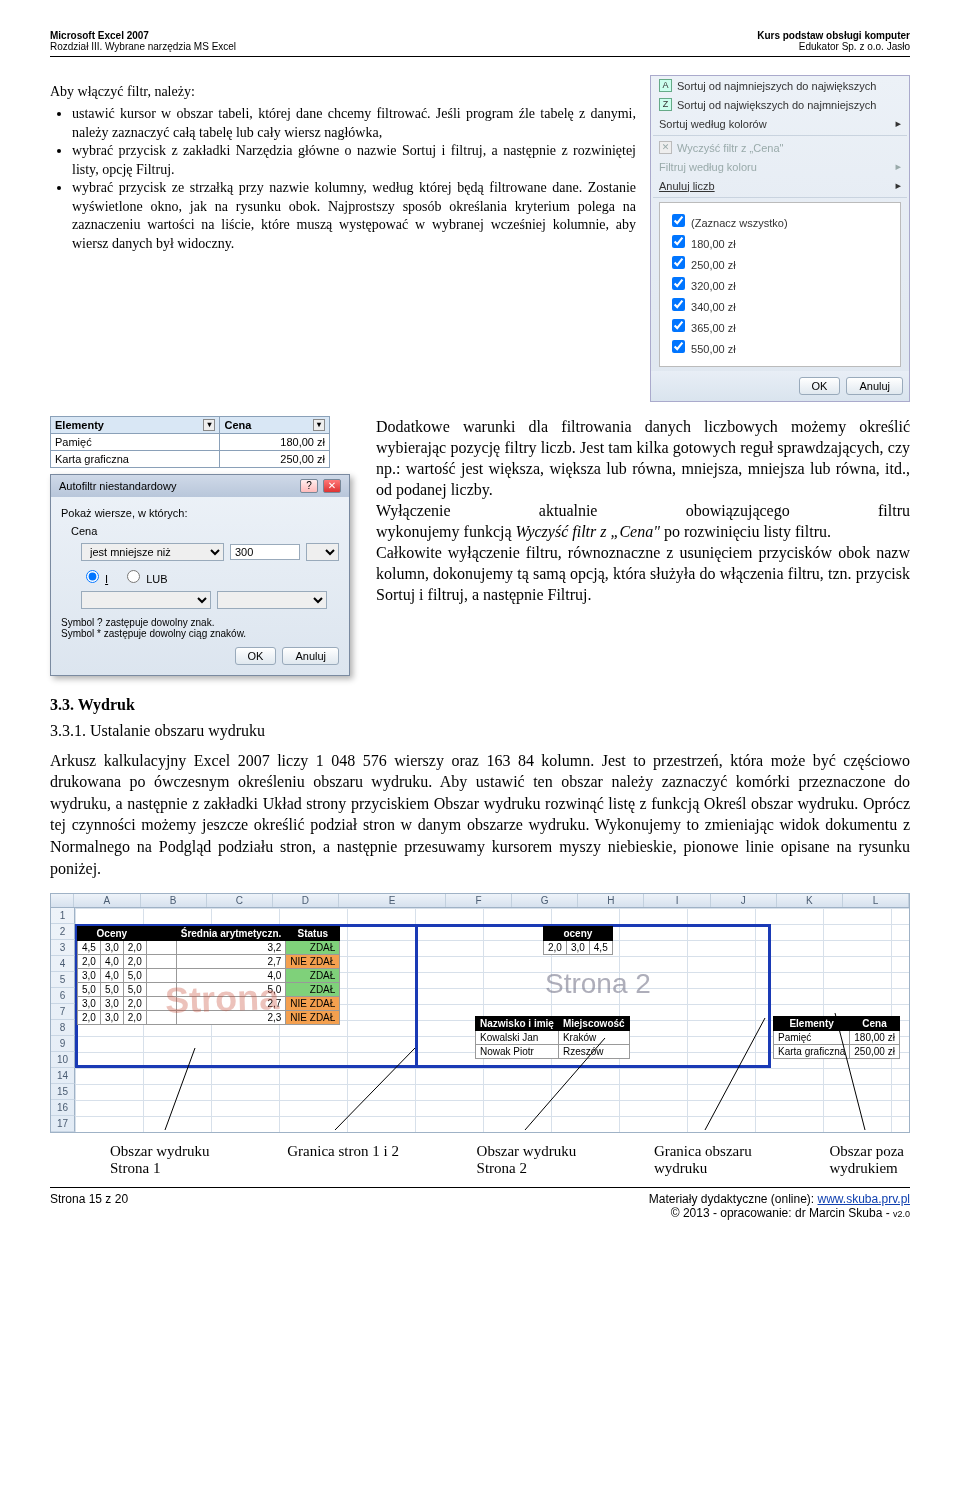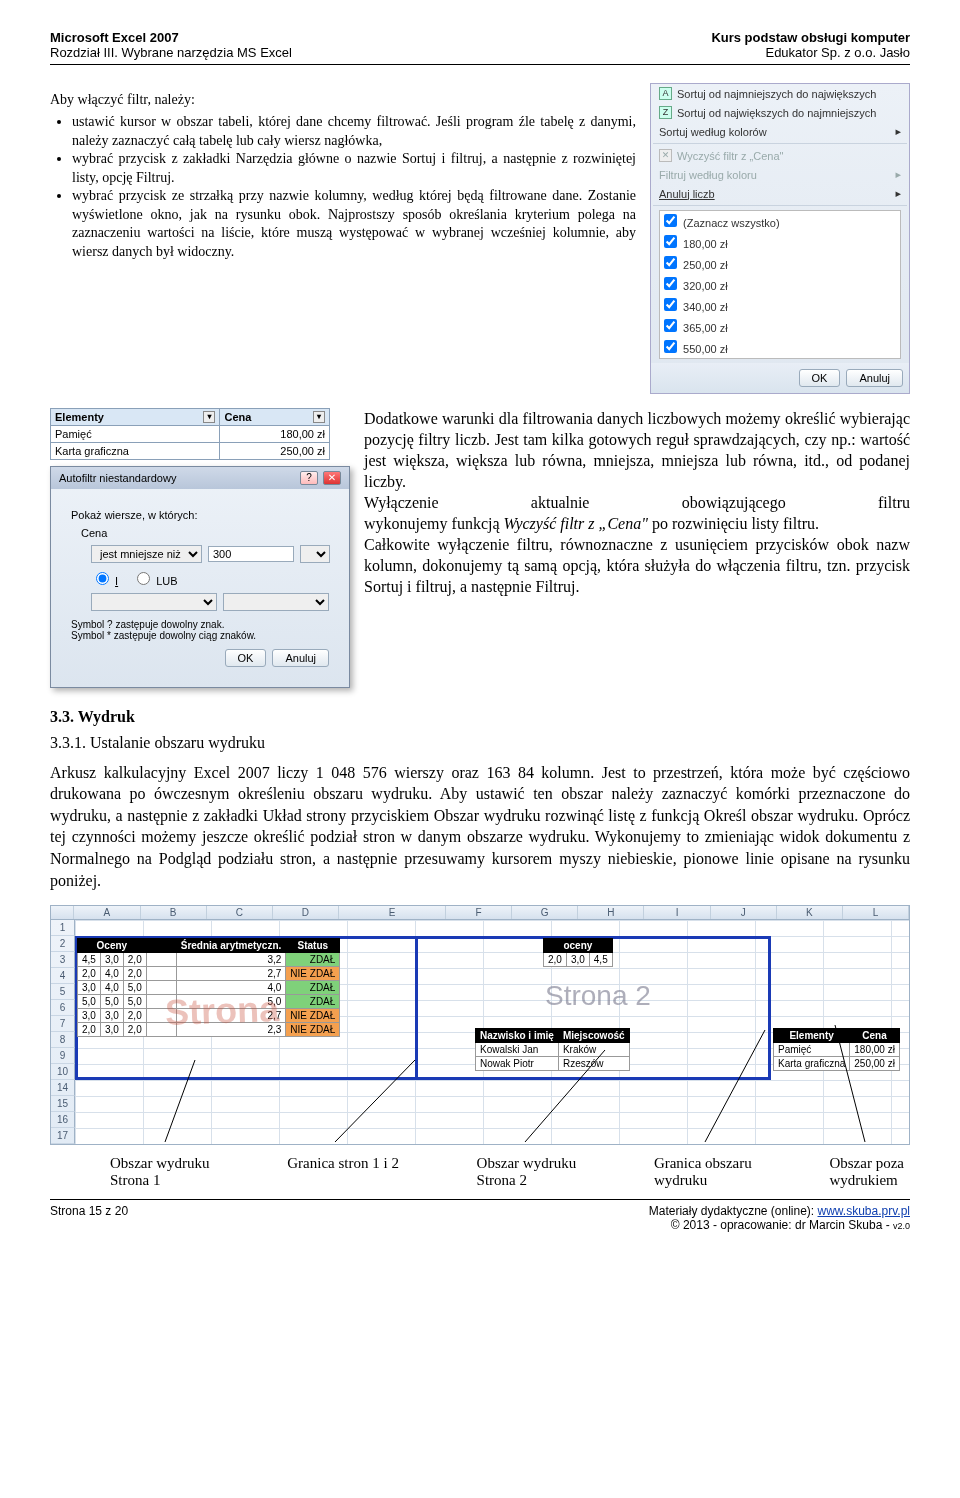--- a/index.html
+++ b/index.html
@@ -11,21 +11,21 @@
     background: #fff;
     color: #000;
     width: 960px;
   }
   .page {
     padding: 30px 50px 20px;
   }
   .header-line {
     display: flex;
     justify-content: space-between;
-    font-size: 13px;
+    font-size: 10px;
     font-family: Arial, sans-serif;
   }
   .header-line .bold { font-weight: bold; }
   hr.hr-top { border: none; border-top: 1.5px solid #000; margin: 4px 0 18px; }
   hr.hr-bot { border: none; border-top: 1.5px solid #000; margin: 10px 0 4px; }
 
   .main-row { display: flex; gap: 14px; margin-bottom: 14px;}
   .main-text { flex: 1; text-align: justify; font-size: 14px; line-height: 1.32; margin-top: 8px;}
   .main-text ul { margin: 4px 0 4px 22px; padding: 0; }
   .main-text li { margin-bottom: 0; }
@@ -42,36 +42,36 @@
     display: flex; align-items: center; gap: 5px;
     padding: 3px 8px;
   }
   .filter-panel .fp-row.dim { color: #9aa; }
   .filter-panel .fp-icon {
     width: 13px; height: 13px; display: inline-block;
     border: 1px solid #6a8; background: #cfe; font-size: 9px; line-height:11px; text-align:center;
   }
   .filter-panel .sep { border-top: 1px solid #c9d3df; margin: 2px 2px; }
   .filter-panel .checklist {
-    background: #fff; border: 1px solid #bbb; margin: 4px 8px; padding: 0;
+    background: #fff; border: 1px solid #bbb; margin: 4px 8px; padding: 8px;
   }
   .filter-panel .checklist label { display: block; line-height: 1.45;}
   .filter-panel .fp-buttons {
     display: flex; justify-content: flex-end; gap: 6px; padding: 6px;
     background: linear-gradient(#e8eef6,#d9e4ee);
   }
   .fp-btn {
     background: linear-gradient(#fff,#e0e8ef);
     border: 1px solid #9ab; border-radius: 3px;
     padding: 2px 12px; font-size: 11px;
   }
 
   .row2 { display: flex; gap: 14px; }
   .row2 .left-img { width: 300px; }
-  .row2 .right-text { flex: 1; text-align: justify; font-size: 16px; line-height: 1.32; }
+  .row2 .right-text { flex: 1; text-align: justify; font-size: 16px; line-height: 1.32; margin-left: 12px; }
 
   .mini-table {
     font-family: Tahoma, sans-serif; font-size: 11px; border-collapse: collapse;
     width: 280px; border: 1px solid #8aa0b8;
   }
   .mini-table th {
     background: #d9e7f5; border: 1px solid #8aa0b8; padding: 2px 4px; text-align: left;
     position: relative;
   }
   .mini-table td { border: 1px solid #8aa0b8; padding: 2px 4px; }
@@ -90,21 +90,21 @@
   .dialog .titlebar {
     background: linear-gradient(#cfd9e8,#b8c6da);
     padding: 4px 8px; display:flex; justify-content: space-between; align-items:center;
     font-size: 11px;
   }
   .dialog .titlebar .winbtns span {
     display: inline-block; width:18px;height:14px; margin-left:2px;
     border:1px solid #789; border-radius:2px;
     background: linear-gradient(#fee,#fbb); font-size:10px; text-align:center; line-height rogers:12px;
   }
-  .dialog .body { padding: 20px;}
+  .dialog .body { padding: 10px;}
   .dialog .field { margin-bottom: 6px; }
   .dialog .inline { display:flex; gap:6px; align-items:center;}
   .dialog select, .dialog input[type=text] {
     border: 1px solid #9ab; font-size:11px; padding: 1px 4px;
   }
   .dialog .buttons { display:flex; justify-content:flex-end; gap:6px; margin-top:8px;}
 
   h3.sec { font-weight: bold; font-size: 16px; margin: 20px 0 8px; }
   p.body { text-align: justify; font-size: 16px; line-height: 1.35; margin: 6px 0 14px; }
 
@@ -251,21 +251,21 @@
             <span style="background:linear-gradient(#f77,#d33);color:#fff">✕</span>
           </span>
         </div>
         <div class="body">
           <div class="field">Pokaż wiersze, w których:</div>
           <div class="field" style="margin-left:10px">Cena</div>
           <div class="field inline" style="margin-left:20px">
             <select style="width:154px">
               <option>jest mniejsze niż</option>
             </select>
-            <input type="text" style="width: 86px;" value="300">
+            <input type="text" style="width: 70px;" value="300">
             <select style="width:35px"><option></option></select>
           </div>
           <div class="field inline" style="margin-left:20px; gap:14px">
             <label><input type="radio" checked="" style=""> <u>I</u></label>
             <label><input type="radio" style=""> <span>LUB</span></label>
           </div>
           <div class="field inline" style="margin-left:20px">
             <select style="width:130px"><option></option></select>
             <select style="width:110px"><option></option></select>
           </div>

